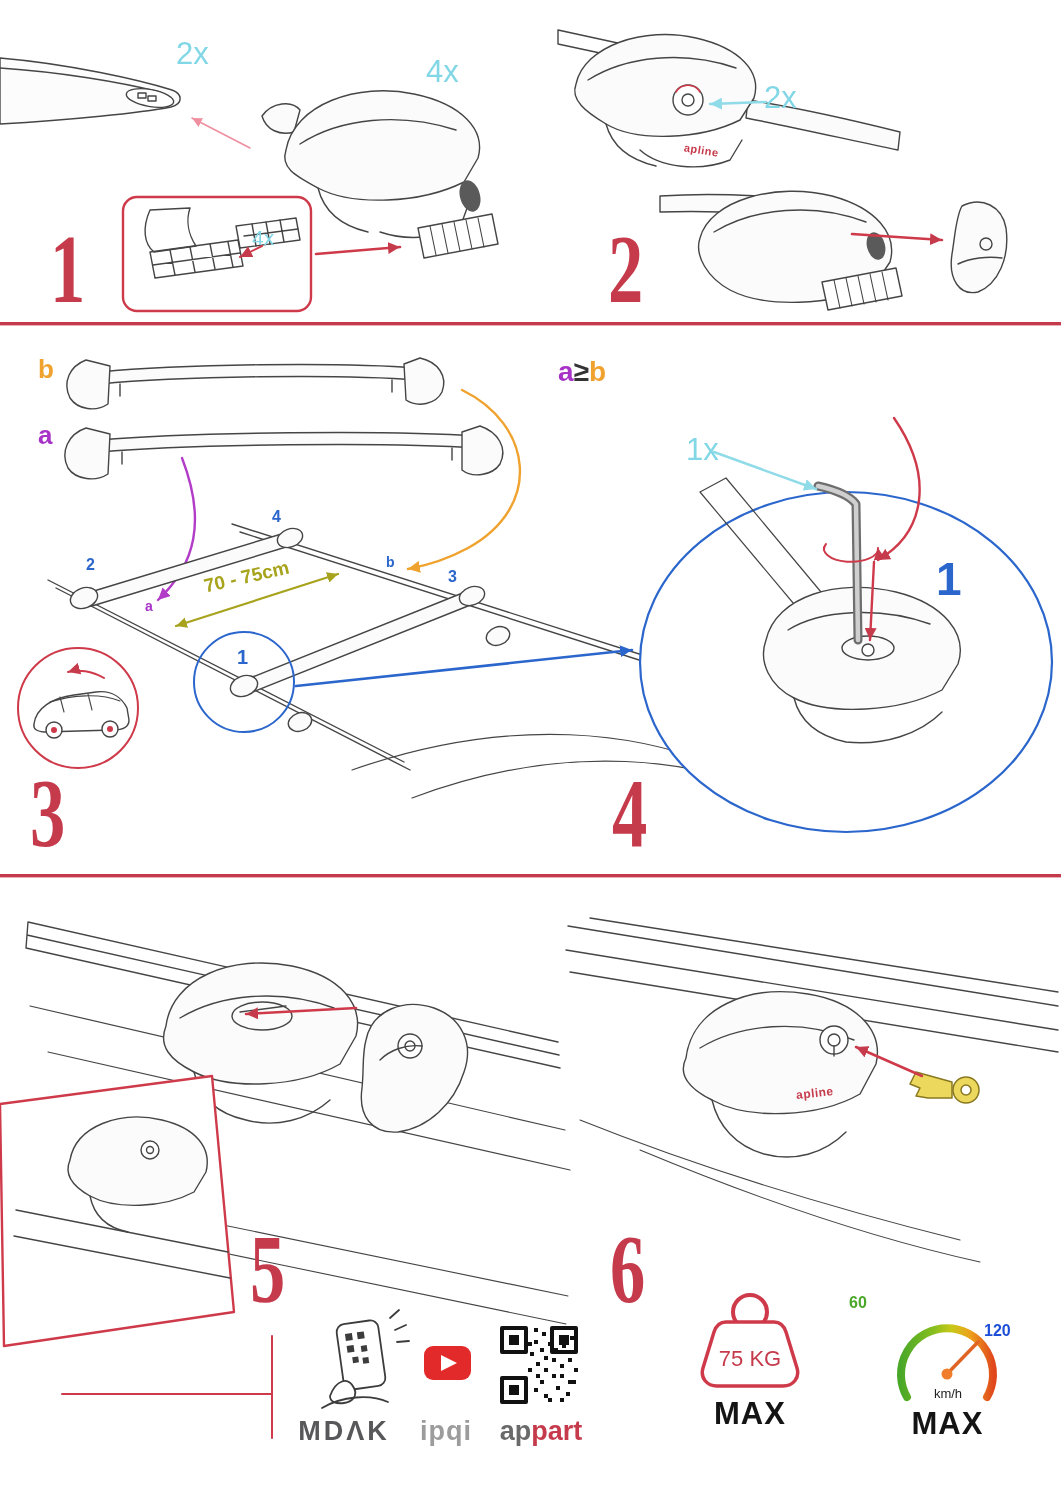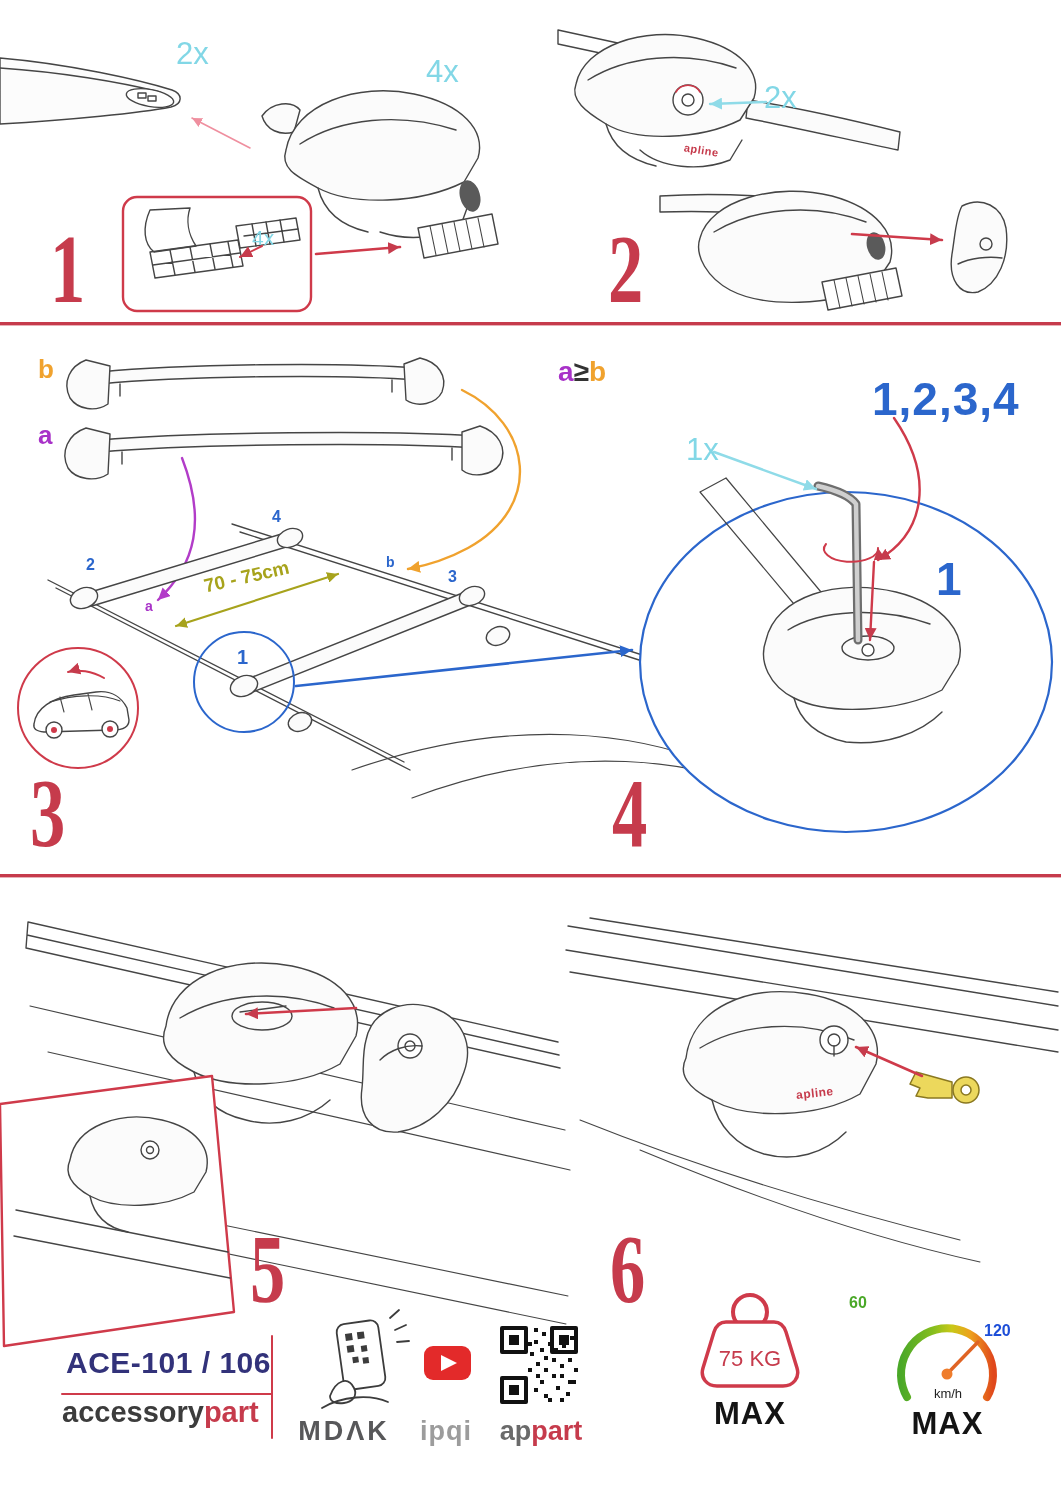--- a/index.html
+++ b/index.html
@@ -336,32 +336,29 @@
 <div class="lbl pos" style="left:86px;top:556px;font-size:16px;">2</div>
 <div class="lbl pos" style="left:272px;top:508px;font-size:16px;">4</div>
 <div class="lbl pos" style="left:386px;top:554px;font-size:14px;">b</div>
 <div class="lbl pos" style="left:448px;top:568px;font-size:16px;">3</div>
 <div class="lbl purple" style="left:145px;top:598px;font-size:14px;">a</div>
 <div class="lbl pos" style="left:237px;top:646px;font-size:20px;">1</div>
 <div class="lbl olive" style="left:202px;top:576px;">70 - 75cm</div>
 <div class="lbl step-num" style="left:30px;top:772px;">3</div>
 
 <div class="lbl cond" style="left:558px;top:356px;"><span class="purple">a</span><span class="op">≥</span><span class="orange">b</span></div>
-<div class="lbl seq" style="left:872px;top:372px;">1,2,3,4</div>
 <div class="lbl qty" style="left:686px;top:432px;">1x</div>
 <div class="lbl bigpos" style="left:936px;top:552px;">1</div>
 <div class="lbl step-num" style="left:612px;top:772px;">4</div>
 
 <div class="lbl step-num" style="left:250px;top:1228px;">5</div>
 
 <div class="lbl footlogo" style="left:796px;top:1086px;font-size:12px;transform:rotate(-6deg);">apline</div>
 <div class="lbl step-num" style="left:610px;top:1228px;">6</div>
 
-<div class="lbl model" style="left:66px;top:1346px;">ACE-101 / 106</div>
-<div class="lbl brand" style="left:62px;top:1396px;"><span class="g">accessory</span><span class="r">part</span></div>
 <div class="lbl logo-mdak ctr" style="left:292px;top:1416px;width:104px;">MDΛK</div>
 <div class="lbl logo-ipqi ctr" style="left:414px;top:1416px;width:64px;">ipqi</div>
 <div class="lbl logo-apline ctr" style="left:486px;top:1416px;width:110px;"><span class="g">ap</span><span class="r">part</span></div>
 
 <div class="lbl wlabel" style="left:706px;top:1346px;width:88px;">75 KG</div>
 <div class="lbl maxlabel" style="left:704px;top:1396px;width:92px;">MAX</div>
 
 <div class="lbl sp-low" style="left:849px;top:1294px;">60</div>
 <div class="lbl sp-high" style="left:984px;top:1322px;">120</div>
 <div class="lbl sp-unit" style="left:914px;top:1386px;width:68px;">km/h</div>

